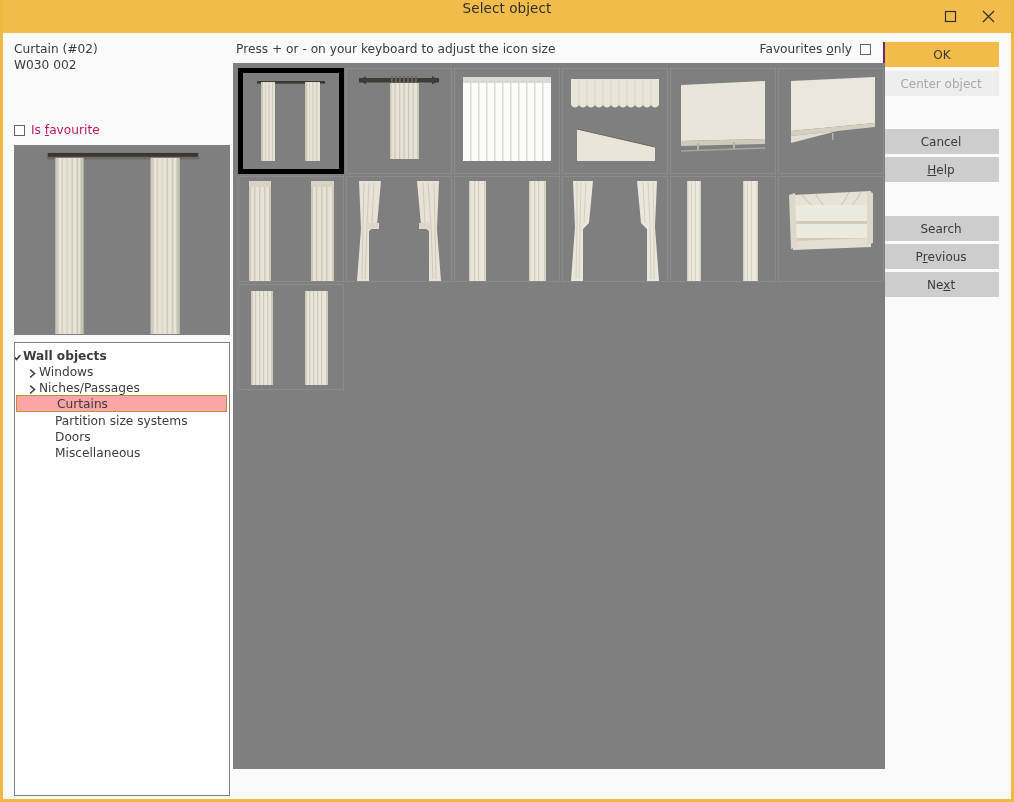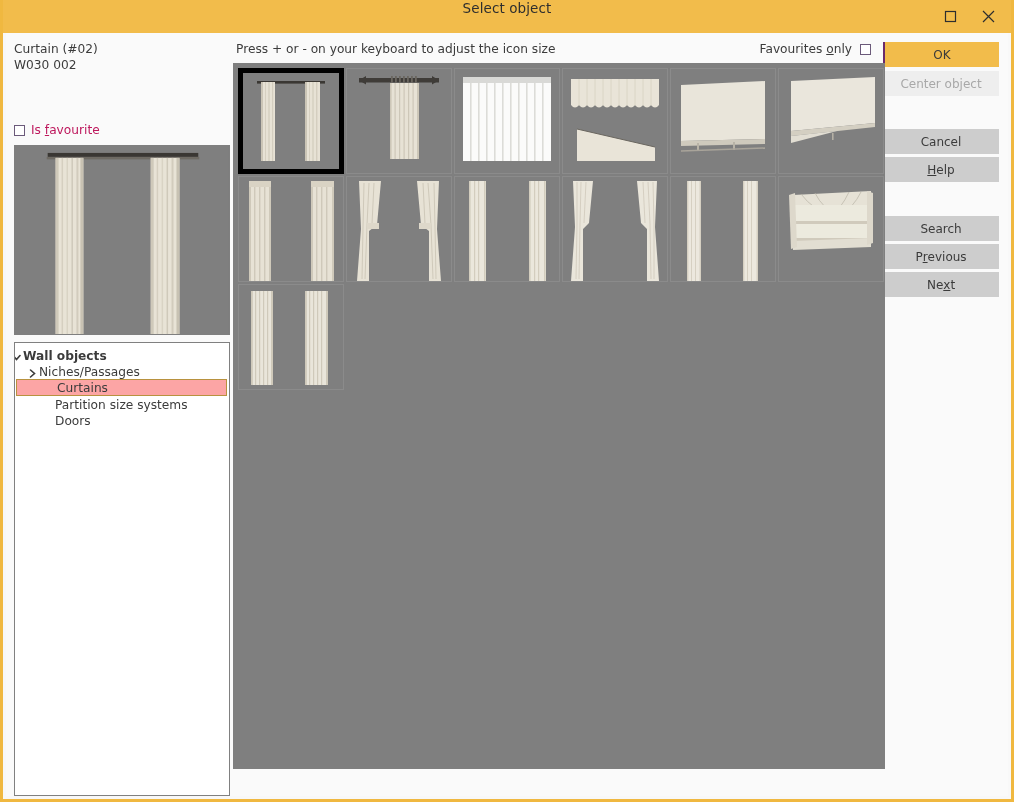--- a/index.html
+++ b/index.html
@@ -268,20 +268,28 @@
       <div class="tree">
         <div class="tree-row root">
           <span class="chev">
             <svg width="11" height="11" viewBox="0 0 11 11">
                 <path d="M2,3.5 L5.5,7.5 L9,3.5" fill="none" stroke="#3b3b3b" stroke-width="1.6" stroke-linecap="round"></path>
               </svg>
           </span>
           <span class="tree-label">Wall objects</span>
         </div>
 
+        <div class="tree-row depth1">
+          <span class="chev">
+            <svg width="11" height="11" viewBox="0 0 11 11">
+                <path d="M3.5,2 L7.5,5.5 L3.5,9" fill="none" stroke="#3b3b3b" stroke-width="1.6" stroke-linecap="round"></path>
+              </svg>
+          </span>
+          <span class="tree-label">Windows</span>
+        </div>
 
 
         <div class="tree-row depth1">
           <span class="chev">
             <svg width="11" height="11" viewBox="0 0 11 11">
                 <path d="M3.5,2 L7.5,5.5 L3.5,9" fill="none" stroke="#3b3b3b" stroke-width="1.6" stroke-linecap="round"></path>
               </svg>
           </span>
           <span class="tree-label">Niches/Passages</span>
         </div>
@@ -291,20 +299,23 @@
         </div>
 
         <div class="tree-row leaf">
           <span class="tree-label">Partition size systems</span>
         </div>
 
         <div class="tree-row leaf">
           <span class="tree-label">Doors</span>
         </div>
 
+        <div class="tree-row leaf">
+          <span class="tree-label">Miscellaneous</span>
+        </div>
       </div>
     </div>
 
     <div class="center">
       <div style="display:flex;align-items:center;">
         <div class="hint">Press + or - on your keyboard to adjust the icon size</div>
         <div style="flex:1 1 auto;"></div>
         <div style="display:flex;align-items:center;gap:8px;margin-right:5px;margin-bottom:7px;padding-right:1px;">
           <span style="font-size:12.2px;color:#3b3b3b;"><span>Favourites </span><u>o</u><span>nly</span></span>
           <span class="cbx"></span>

